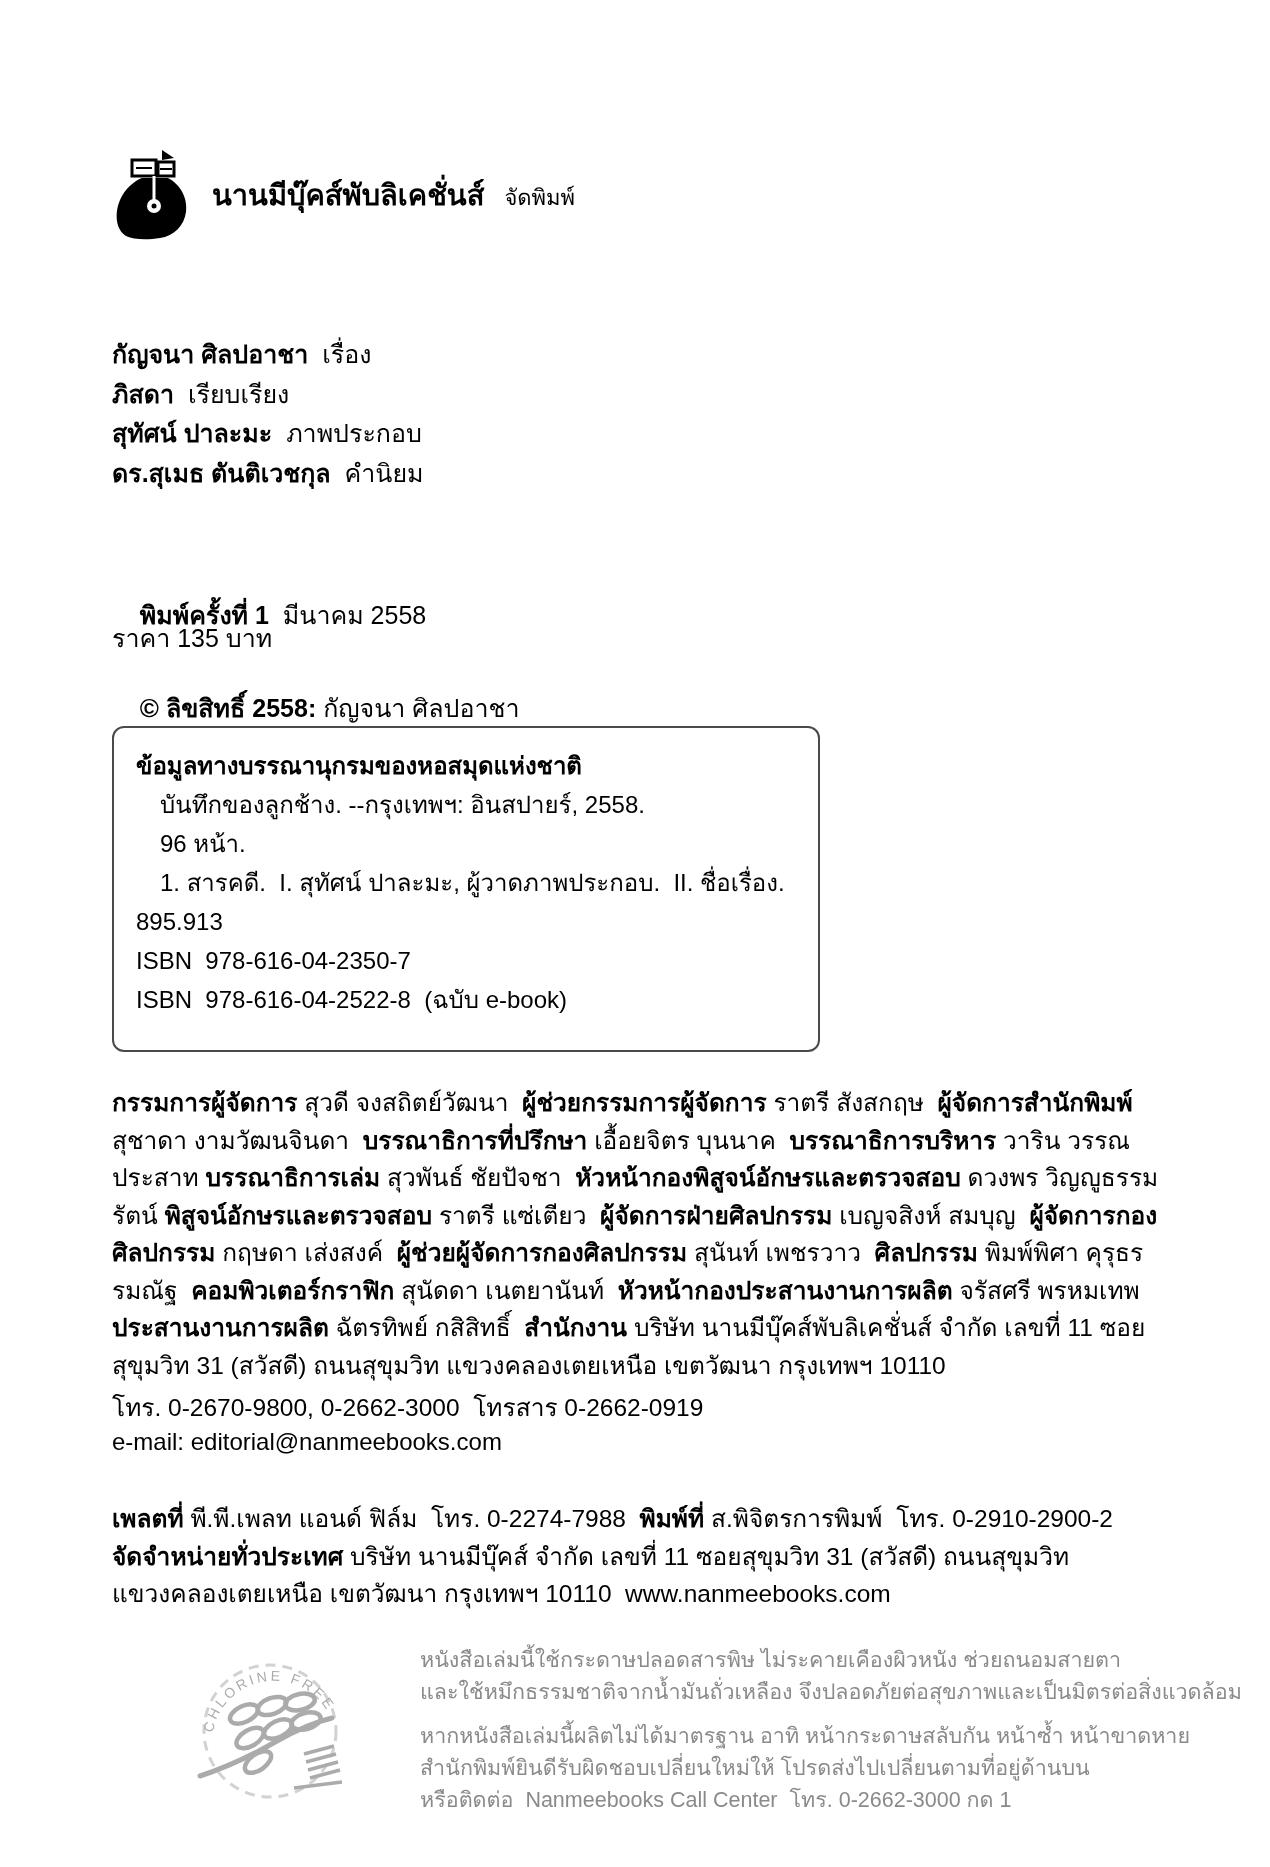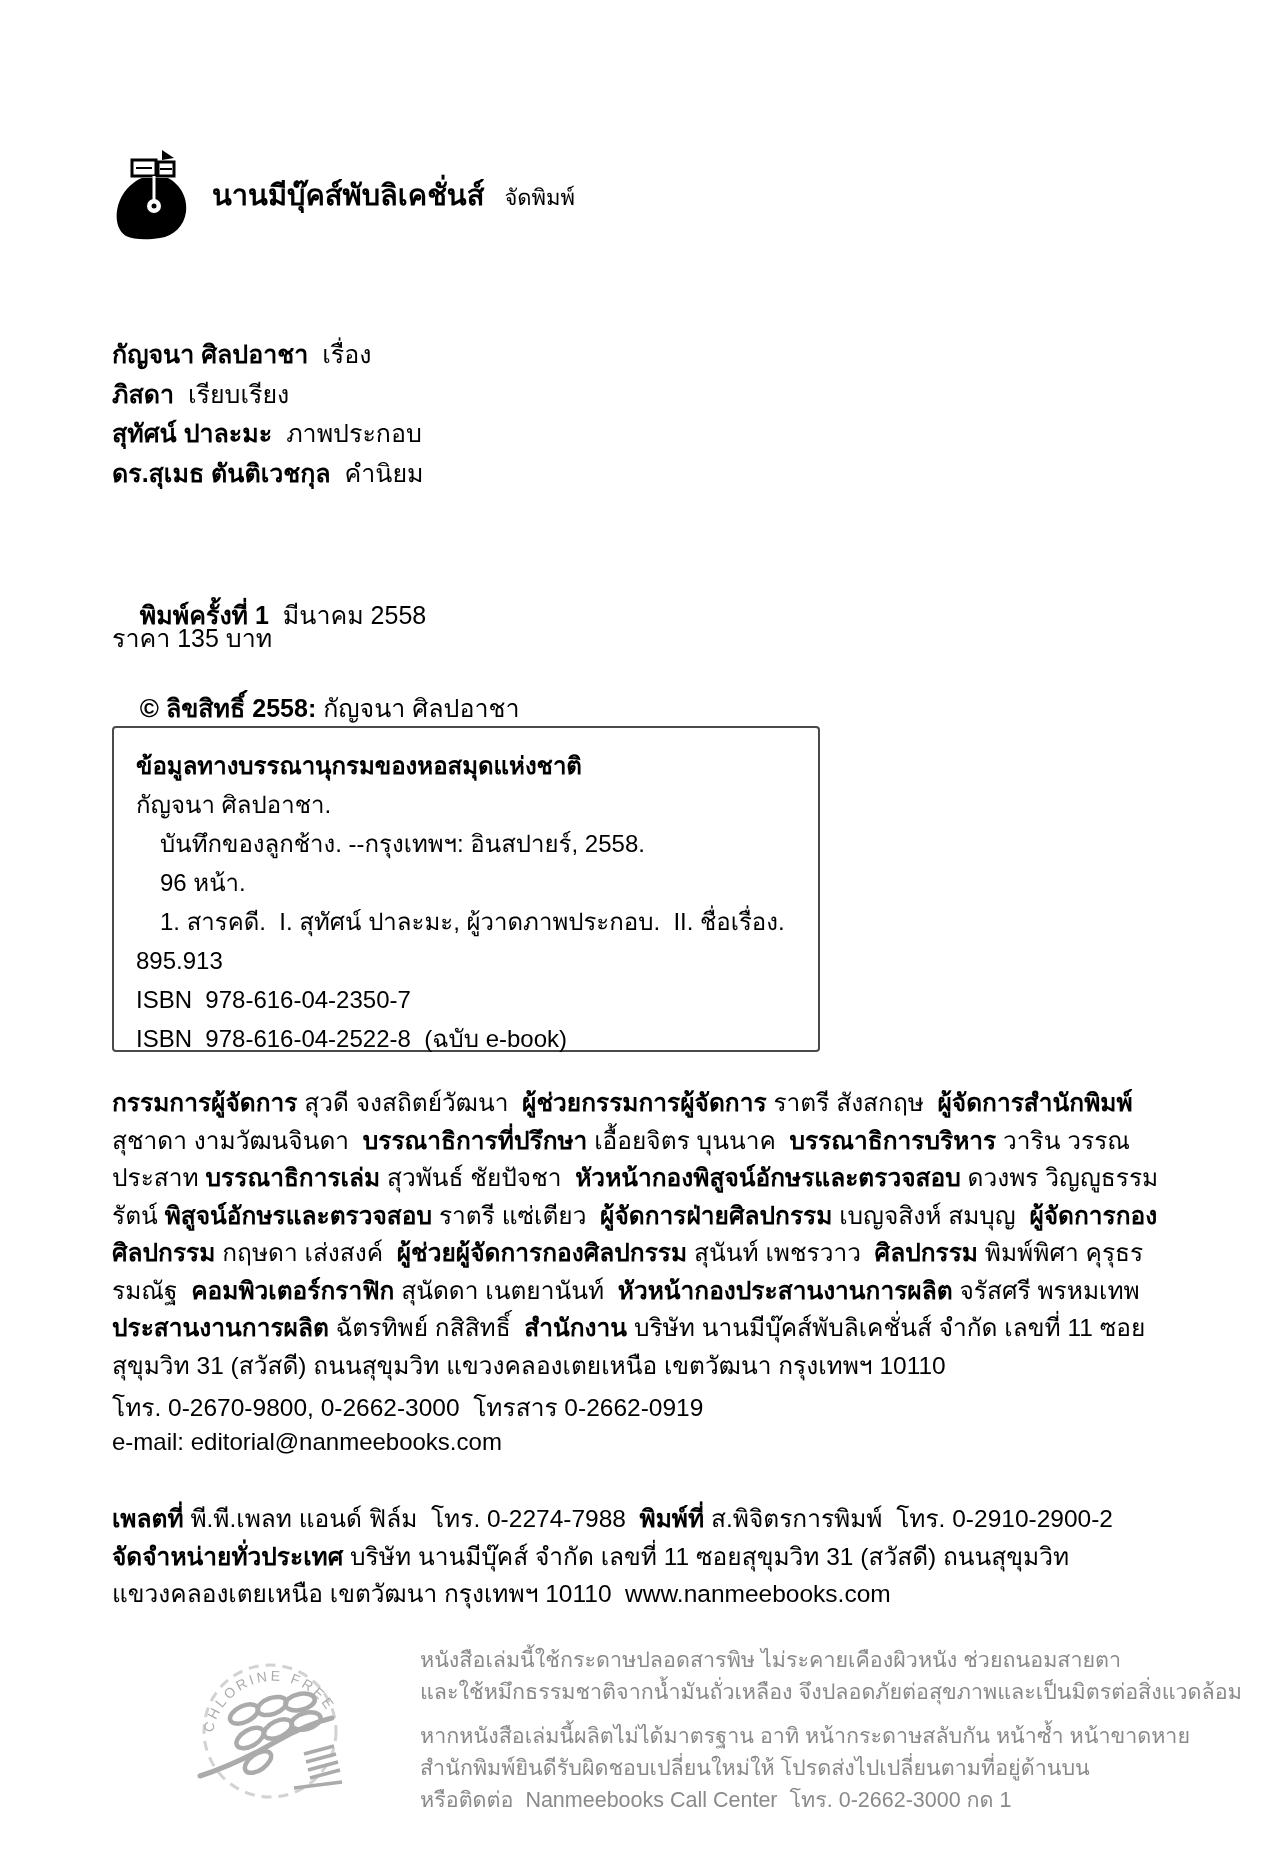--- a/index.html
+++ b/index.html
@@ -28,21 +28,21 @@
   .credit-line { height: 39.5px; white-space: pre-wrap; }
   .credit-name { font-weight: bold; }
 
   .edition { left: 112px; top: 566px; font-size: 25px; white-space: pre-wrap; }
   .price   { left: 112px; top: 618px; font-size: 25px; }
   .copyright { left: 112px; top: 659px; font-size: 25px; white-space: pre-wrap; }
   .copyright .csym { font-weight: bold; font-size: 26px; }
 
   .cip-box {
     left: 112px; top: 726px; width: 708px; height: 326px;
-    border: 2.5px solid #4a4a4a; border-radius: 4px;
+    border: 2.5px solid #4a4a4a; border-radius: 12px;
     padding: 18px 29px 0 22px;
     font-size: 24px;
   }
   .cip-heading { font-weight: bold; line-height: 39px; }
   .cip-line { line-height: 39px; white-space: pre-wrap; }
   .cip-line.indent { padding-left: 24px; }
 
   .staff-para {
     left: 112px; top: 1084px; width: 1054px;
     font-size: 24.5px; line-height: 37.5px;
@@ -98,21 +98,20 @@
   </div>
 
   <div class="abs price">ราคา 135 บาท</div>
 
   <div class="abs copyright">
     <span class="csym">©</span><span> </span><span class="bold">ลิขสิทธิ์ 2558:</span><span> </span><span>กัญจนา ศิลปอาชา</span>
   </div>
 
   <div class="abs cip-box">
     <div class="cip-heading">ข้อมูลทางบรรณานุกรมของหอสมุดแห่งชาติ</div>
-    <div class="cip-line">กัญจนา ศิลปอาชา.</div>
     <div class="cip-line indent">บันทึกของลูกช้าง. --กรุงเทพฯ: อินสปายร์, 2558.</div>
     <div class="cip-line indent">96 หน้า.</div>
     <div class="cip-line indent">1. สารคดี.  I. สุทัศน์ ปาละมะ, ผู้วาดภาพประกอบ.  II. ชื่อเรื่อง.</div>
     <div class="cip-line">895.913</div>
     <div class="cip-line">ISBN  978-616-04-2350-7</div>
     <div class="cip-line">ISBN  978-616-04-2522-8  (ฉบับ e-book)</div>
   </div>
 
   <div class="abs staff-para"><span class="bold">กรรมการผู้จัดการ </span><span>สุวดี จงสถิตย์วัฒนา  </span><span class="bold">ผู้ช่วยกรรมการผู้จัดการ </span><span>ราตรี สังสกฤษ  </span><span class="bold">ผู้จัดการสำนักพิมพ์ </span><span>สุชาดา งามวัฒนจินดา  </span><span class="bold">บรรณาธิการที่ปรึกษา </span><span>เอื้อยจิตร บุนนาค  </span><span class="bold">บรรณาธิการบริหาร </span><span>วาริน วรรณประสาท </span><span class="bold">บรรณาธิการเล่ม </span><span>สุวพันธ์ ชัยปัจชา  </span><span class="bold">หัวหน้ากองพิสูจน์อักษรและตรวจสอบ </span><span>ดวงพร วิญญูธรรมรัตน์ </span><span class="bold">พิสูจน์อักษรและตรวจสอบ </span><span>ราตรี แซ่เตียว  </span><span class="bold">ผู้จัดการฝ่ายศิลปกรรม </span><span>เบญจสิงห์ สมบุญ  </span><span class="bold">ผู้จัดการกองศิลปกรรม </span><span>กฤษดา เส่งสงค์  </span><span class="bold">ผู้ช่วยผู้จัดการกองศิลปกรรม </span><span>สุนันท์ เพชรวาว  </span><span class="bold">ศิลปกรรม </span><span>พิมพ์พิศา คุรุธรรมณัฐ  </span><span class="bold">คอมพิวเตอร์กราฟิก </span><span>สุนัดดา เนตยานันท์  </span><span class="bold">หัวหน้ากองประสานงานการผลิต </span><span>จรัสศรี พรหมเทพ  </span><span class="bold">ประสานงานการผลิต </span><span>ฉัตรทิพย์ กสิสิทธิ์  </span><span class="bold">สำนักงาน </span><span>บริษัท นานมีบุ๊คส์พับลิเคชั่นส์ จำกัด เลขที่ 11 ซอยสุขุมวิท 31 (สวัสดี) ถนนสุขุมวิท แขวงคลองเตยเหนือ เขตวัฒนา กรุงเทพฯ 10110</span></div>
 

